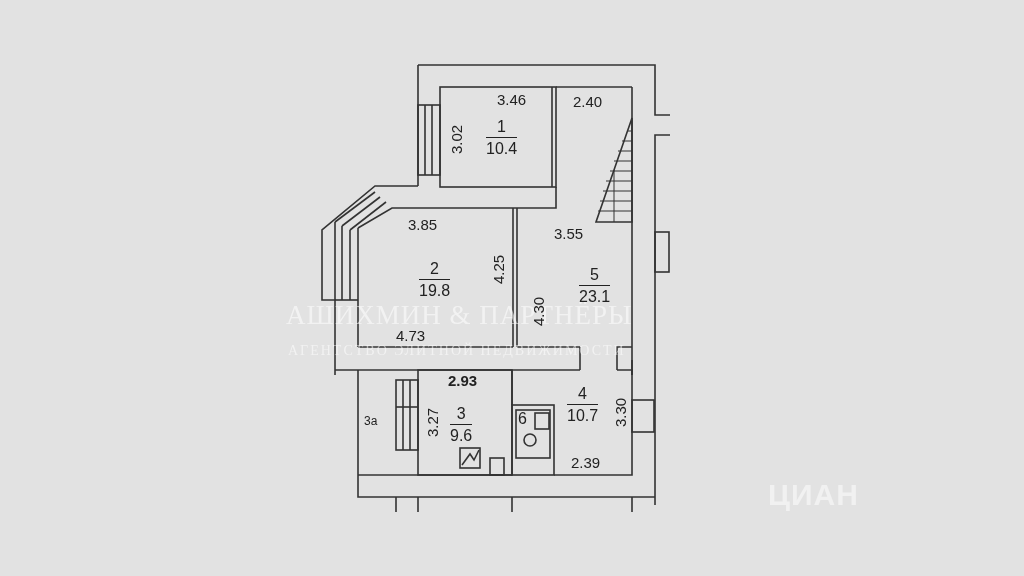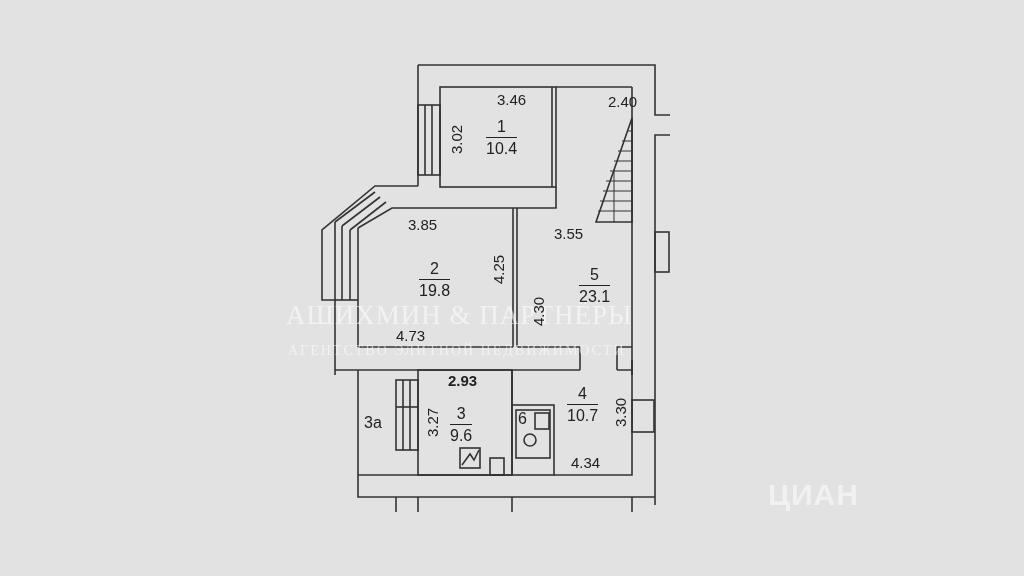--- a/index.html
+++ b/index.html
@@ -113,35 +113,35 @@
   <span class="area">10.4</span>
 </div>
 <div class="room" style="left:419px; top:260px;">
   <span class="num">2</span>
   <span class="area">19.8</span>
 </div>
 <div class="room" style="left:450px; top:405px;">
   <span class="num">3</span>
   <span class="area">9.6</span>
 </div>
-<div class="lbl" style="left:364px; top:415px; font-size:16px;">3а</div>
+<div class="lbl" style="left:364px; top:415px; font-size:12px;">3а</div>
 <div class="room" style="left:567px; top:385px;">
   <span class="num">4</span>
   <span class="area">10.7</span>
 </div>
 <div class="room" style="left:579px; top:266px;">
   <span class="num">5</span>
   <span class="area">23.1</span>
 </div>
 <div class="lbl" style="left:518px; top:411px; font-size:16px;">6</div>
 
 <div class="lbl" style="left:497px; top:92px;text-align:center;">3.46</div>
 <div class="lbl vert" style="left:442px; top:132px;">3.02</div>
-<div class="lbl" style="left:573px; top:94px;margin-left:35px;">2.40</div>
+<div class="lbl" style="left:573px; top:94px;">2.40</div>
 <div class="lbl" style="left:408px; top:217px;">3.85</div>
 <div class="lbl vert" style="left:484px; top:262px;">4.25</div>
 <div class="lbl" style="left:396px; top:328px;">4.73</div>
 <div class="lbl" style="left:554px; top:226px;">3.55</div>
 <div class="lbl vert" style="left:524px; top:304px;">4.30</div>
 <div class="lbl" style="left:448px; top:373px;font-weight:bold;">2.93</div>
 <div class="lbl vert" style="left:418px; top:415px;">3.27</div>
 <div class="lbl vert" style="left:606px; top:405px;">3.30</div>
-<div class="lbl" style="left:571px; top:455px;">4.34</div>
+<div class="lbl" style="left:571px; top:455px;">2.39</div>
 
 </body></html>

